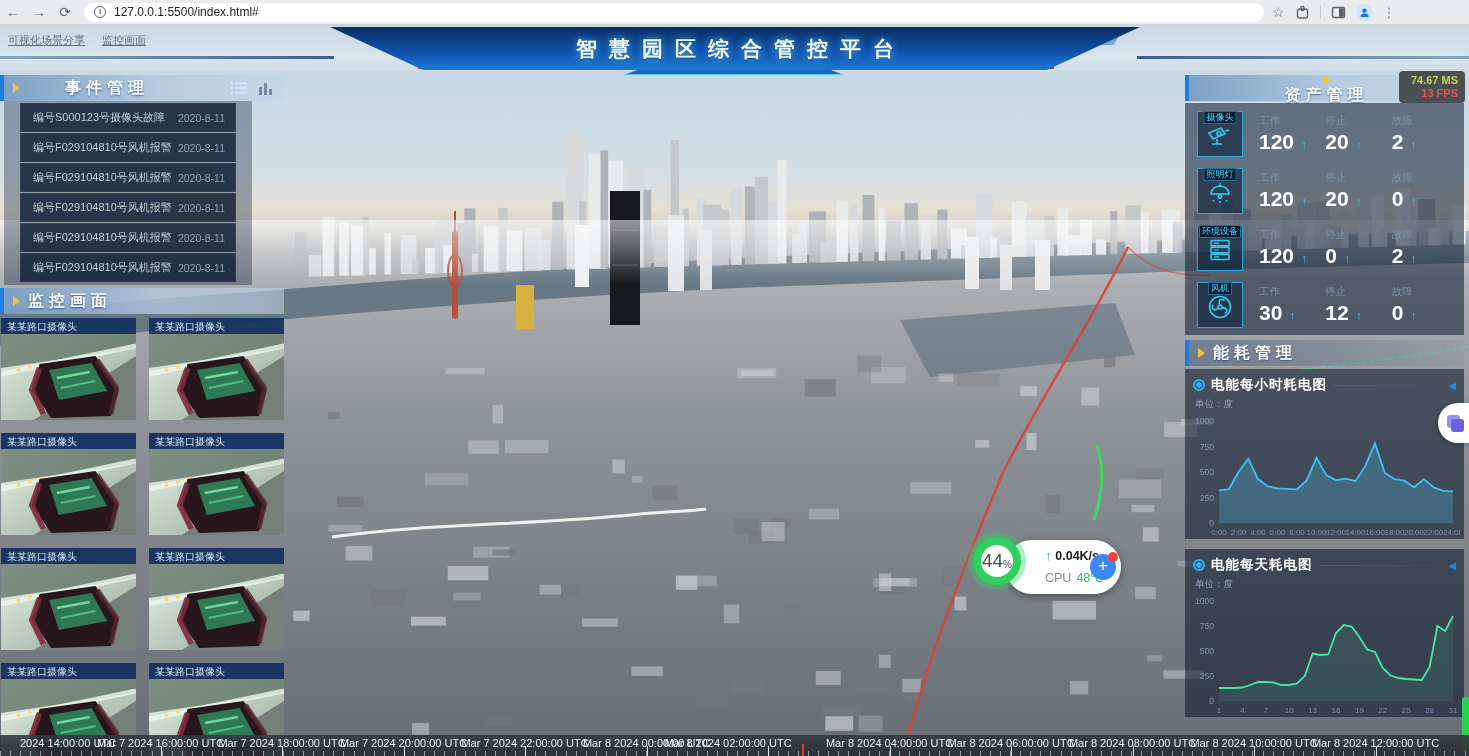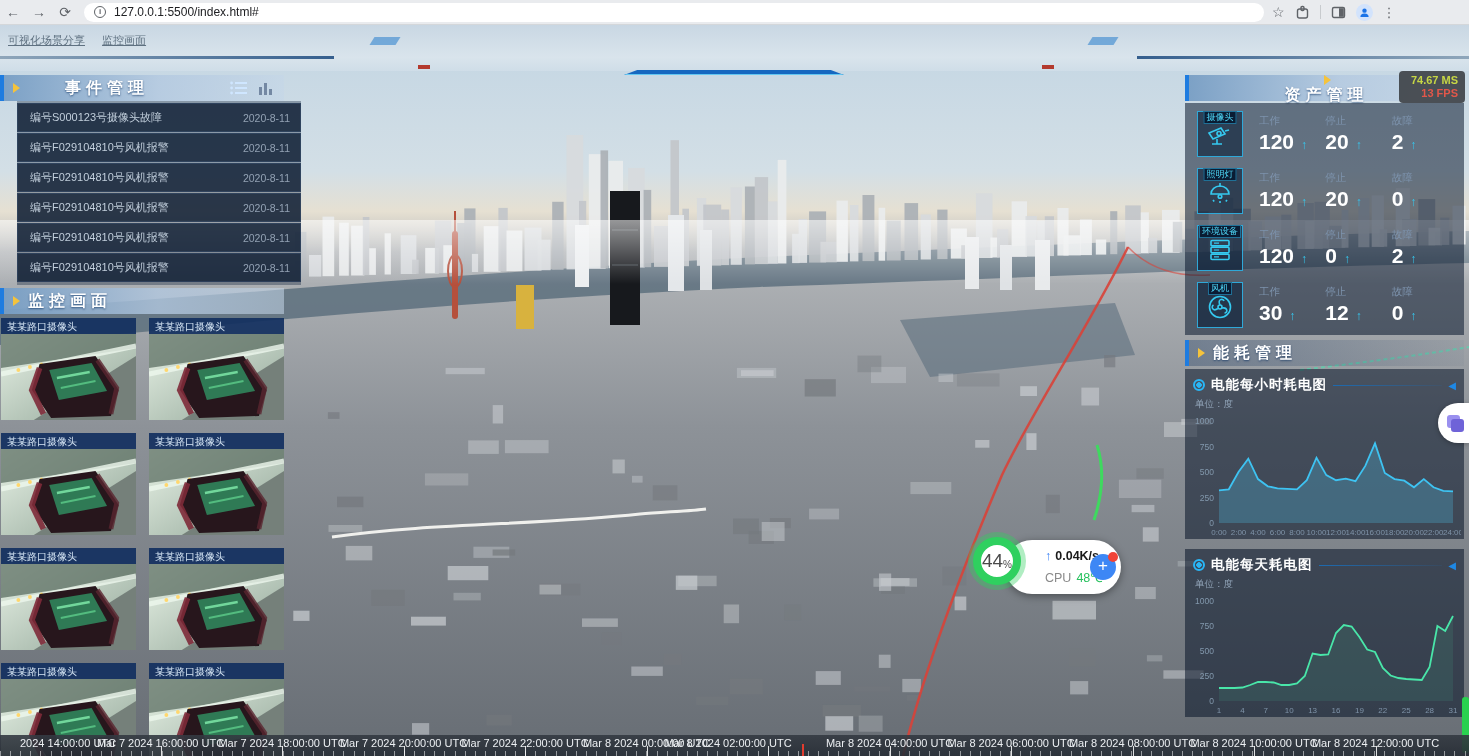--- a/index.html
+++ b/index.html
@@ -38,21 +38,21 @@
 
   
   .sec-head { position:absolute; height:26px; display:flex; align-items:center; border-left:4px solid #1e7ce0;
               background:linear-gradient(90deg, rgba(120,158,196,.95), rgba(178,200,224,.8) 55%, rgba(196,214,232,.55)); }
   .sec-head.plain { background:linear-gradient(90deg, rgba(30,60,100,.35), rgba(30,60,100,.05)); }
   .tri { width:0; height:0; border-left:7px solid #f5c33b; border-top:5px solid transparent; border-bottom:5px solid transparent; margin:0 8px 0 9px; }
   .sec-title { color:#fff; font-weight:bold; font-size:16px; letter-spacing:5px; text-shadow:0 1px 2px rgba(0,40,90,.65); }
   .head-icons { margin-left:auto; display:flex; gap:10px; padding-right:10px; align-items:center; }
 
   
-  .event-panel { position:absolute; left:17px; top:76px; width:284px; background:rgba(12,30,55,.35); padding:2px 0; }
+  .event-panel { position:absolute; left:4px; top:76px; width:248px; background:rgba(12,30,55,.35); padding:2px 16px; }
   .event-row { height:29px; margin-bottom:1px; background:rgba(10,26,48,.78); border:1px solid rgba(80,120,170,.22);
                display:flex; align-items:center; justify-content:space-between; padding:0 10px 0 12px; cursor:pointer; }
   .event-row .txt { font-size:11px; color:#c2cfdc; }
   .event-row .date { font-size:10.5px; color:#93a2b4; }
 
   
   .camera-grid { position:absolute; left:1px; top:293px; width:283px; display:grid; grid-template-columns:1fr 1fr; gap:13px; }
   .cam-cell { height:102px; cursor:pointer; }
   .cam-label { height:16px; background:rgba(18,48,96,.92); color:#d6e6f5; font-size:10px; padding:2px 6px; white-space:nowrap; overflow:hidden; }
   .cam-img { height:86px; overflow:hidden; }
@@ -386,20 +386,23 @@
     <path d="M1300,345 C1360,338 1420,330 1469,322" stroke="#49e0b0" stroke-width="2" stroke-dasharray="4 3" fill="none" opacity=".6"></path>
   </svg>
 
   <div class="top-strip"></div>
   <div class="deco-line l"></div>
   <div class="deco-line r"></div>
   <div class="accent-blue" style="left:372px;"></div>
   <div class="accent-blue" style="left:1090px;"></div>
   <div class="accent-red" style="left:418px;"></div>
   <div class="accent-red" style="left:1042px;"></div>
+  <div class="band">
+    <span class="band-title">智慧园区综合管控平台</span>
+  </div>
   <div class="band-notch"></div>
   <div class="nav-links">
     <span>可视化场景分享</span>
     <span>监控画面</span>
   </div>
 
   <div class="sec-head" style="left:0; top:50px; width:284px;gap:37px;">
     <span class="tri"></span>
     <span class="sec-title">事件管理</span>
     <span class="head-icons">

